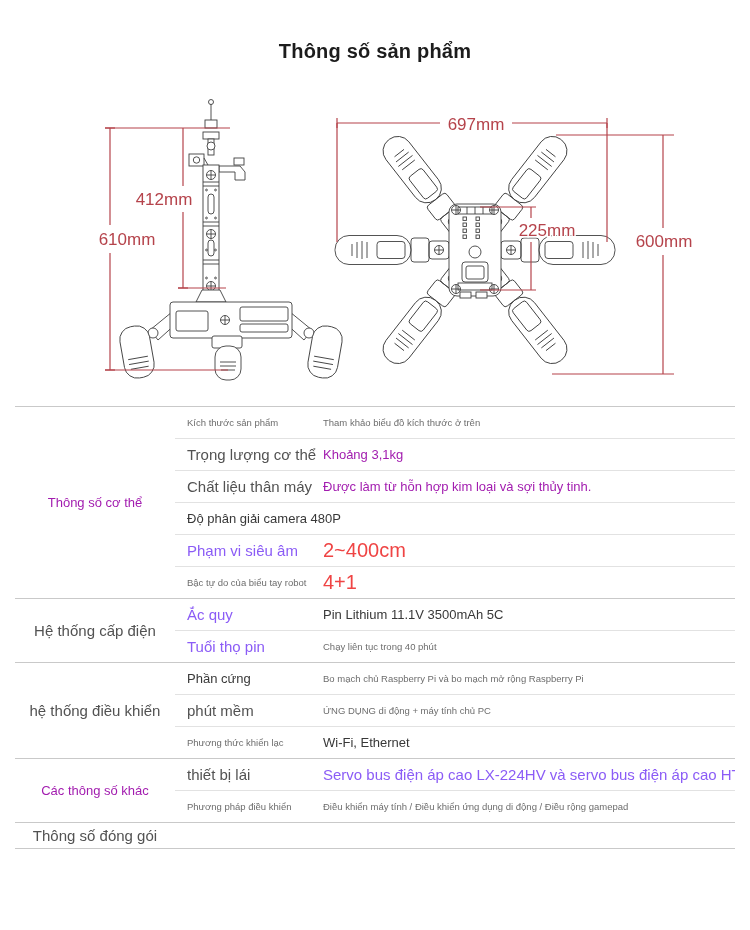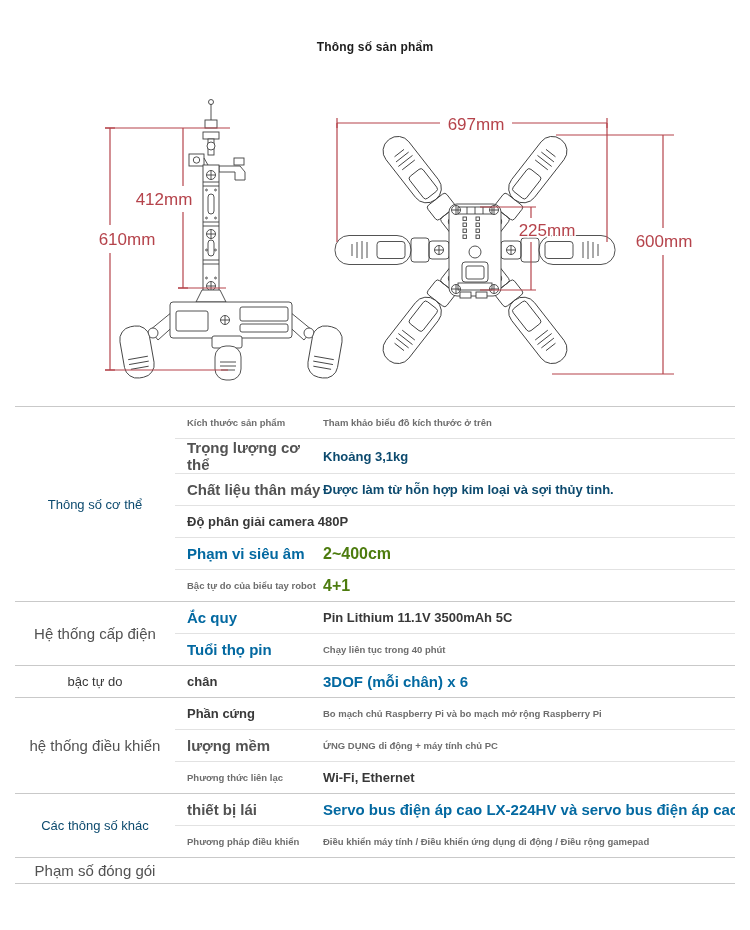--- a/index.html
+++ b/index.html
@@ -1,43 +1,43 @@
 <!DOCTYPE html>
 <html><head>
 <meta charset="utf-8">
 <style>
   html,body{margin:0;padding:0;background:#fff;}
   body{width:750px;height:930px;font-family:"Liberation Sans",sans-serif;}
   .page{position:relative;width:750px;height:930px;background:#fff;overflow:hidden;}
   .title{position:absolute;top:40px;left:0;width:100%;text-align:center;
-         font-size:12px;font-weight:bold;color:#1c1c1c;margin:0;letter-spacing:.2px;}
+         font-size:20px;font-weight:bold;color:#1c1c1c;margin:0;letter-spacing:.2px;}
   .diagrams{position:absolute;top:90px;left:0;}
   .robot{stroke:#3f3f3f;stroke-width:0.9;fill:none;}
   .robot .w{fill:#ffffff;}
   .dim{stroke-width:1.2;fill:none;}
   .dimlabel{font-size:17px;font-weight:500;fill-opacity:1;
             paint-order:stroke;stroke:#ffffff;stroke-width:3px;}
   .spec-table{position:absolute;top:406px;left:15px;width:720px;}
   .section{display:grid;grid-template-columns:160px 1fr;border-top:1px solid #c9c9c9;}
   .section:last-child{border-bottom:1px solid #c9c9c9;}
   .category{display:flex;align-items:center;justify-content:center;text-align:center;
             color:#3d3d3d;padding:4px;}
   .rows{min-width:0;}
   .row{display:grid;grid-template-columns:148px 1fr;align-items:center;
-       min-height:31px;border-top:1px solid #e2e2e2;font-weight:bold;}
+       min-height:31px;border-top:1px solid #e2e2e2;}
   .rows .row:first-child{border-top:0;}
   .row.span{display:flex;padding-right:6px;}
   .attr{padding-left:12px;}
   .value{padding-right:4px;white-space:nowrap;overflow:hidden;}
   .fs-xs{font-size:9.5px;color:#6d6d6d;}
   .fs-sm{font-size:15px;color:#525252;}
-  .fs-md{font-size:13px;color:#0c4a6e;}
-  .fs-lg{font-size:15px;color:#0369a1;}
+  .fs-md{font-size:13px;color:#a21caf;}
+  .fs-lg{font-size:15px;color:#8b5cf6;}
   .fs-xl{font-size:13px;color:#383838;}
-  .fs-xxl{font-size:16px;color:#4d7c0f;}
+  .fs-xxl{font-size:20px;color:#ef4444;}
 </style>
 </head>
 <body>
 
 <div class="page">
 
   <h1 class="title">Thông số sản phẩm</h1>
 
   <svg class="diagrams" width="750" height="310" viewBox="0 0 750 310">
 
@@ -236,56 +236,47 @@
             <div class="attr fs-lg">Ắc quy</div>
             <div class="value fs-xl">Pin Lithium 11.1V 3500mAh 5C</div>
           </div>
           <div class="row">
             <div class="attr fs-lg">Tuổi thọ pin</div>
             <div class="value fs-xs">Chạy liên tục trong 40 phút</div>
           </div>
         </div>
       </div>
       <div class="section">
-        <div class="category fs-xl">bậc tự do</div>
-        <div class="rows">
-          <div class="row">
-            <div class="attr fs-xl">chân</div>
-            <div class="value fs-lg">3DOF (mỗi chân) x 6</div>
-          </div>
-        </div>
-      </div>
-      <div class="section">
         <div class="category fs-sm">hệ thống điều khiển</div>
         <div class="rows">
           <div class="row">
             <div class="attr fs-xl">Phần cứng</div>
             <div class="value fs-xs">Bo mạch chủ Raspberry Pi và bo mạch mở rộng Raspberry Pi</div>
           </div>
           <div class="row">
-            <div class="attr fs-sm">lượng mềm</div>
+            <div class="attr fs-sm">phút mềm</div>
             <div class="value fs-xs">ỨNG DỤNG di động + máy tính chủ PC</div>
           </div>
           <div class="row">
-            <div class="attr fs-xs">Phương thức liên lạc</div>
+            <div class="attr fs-xs">Phương thức khiển lạc</div>
             <div class="value fs-xl">Wi-Fi, Ethernet</div>
           </div>
         </div>
       </div>
       <div class="section">
         <div class="category fs-md">Các thông số khác</div>
         <div class="rows">
           <div class="row">
             <div class="attr fs-sm">thiết bị lái</div>
             <div class="value fs-lg">Servo bus điện áp cao LX-224HV và servo bus điện áp cao HTS-20H</div>
           </div>
           <div class="row">
             <div class="attr fs-xs">Phương pháp điều khiển</div>
             <div class="value fs-xs">Điều khiển máy tính / Điều khiển ứng dụng di động / Điều rộng gamepad</div>
           </div>
         </div>
       </div>
       <div class="section">
-        <div class="category fs-sm">Phạm số đóng gói</div>
+        <div class="category fs-sm">Thông số đóng gói</div>
       </div>
     </div>
 
 </div>
 
 </body></html>

